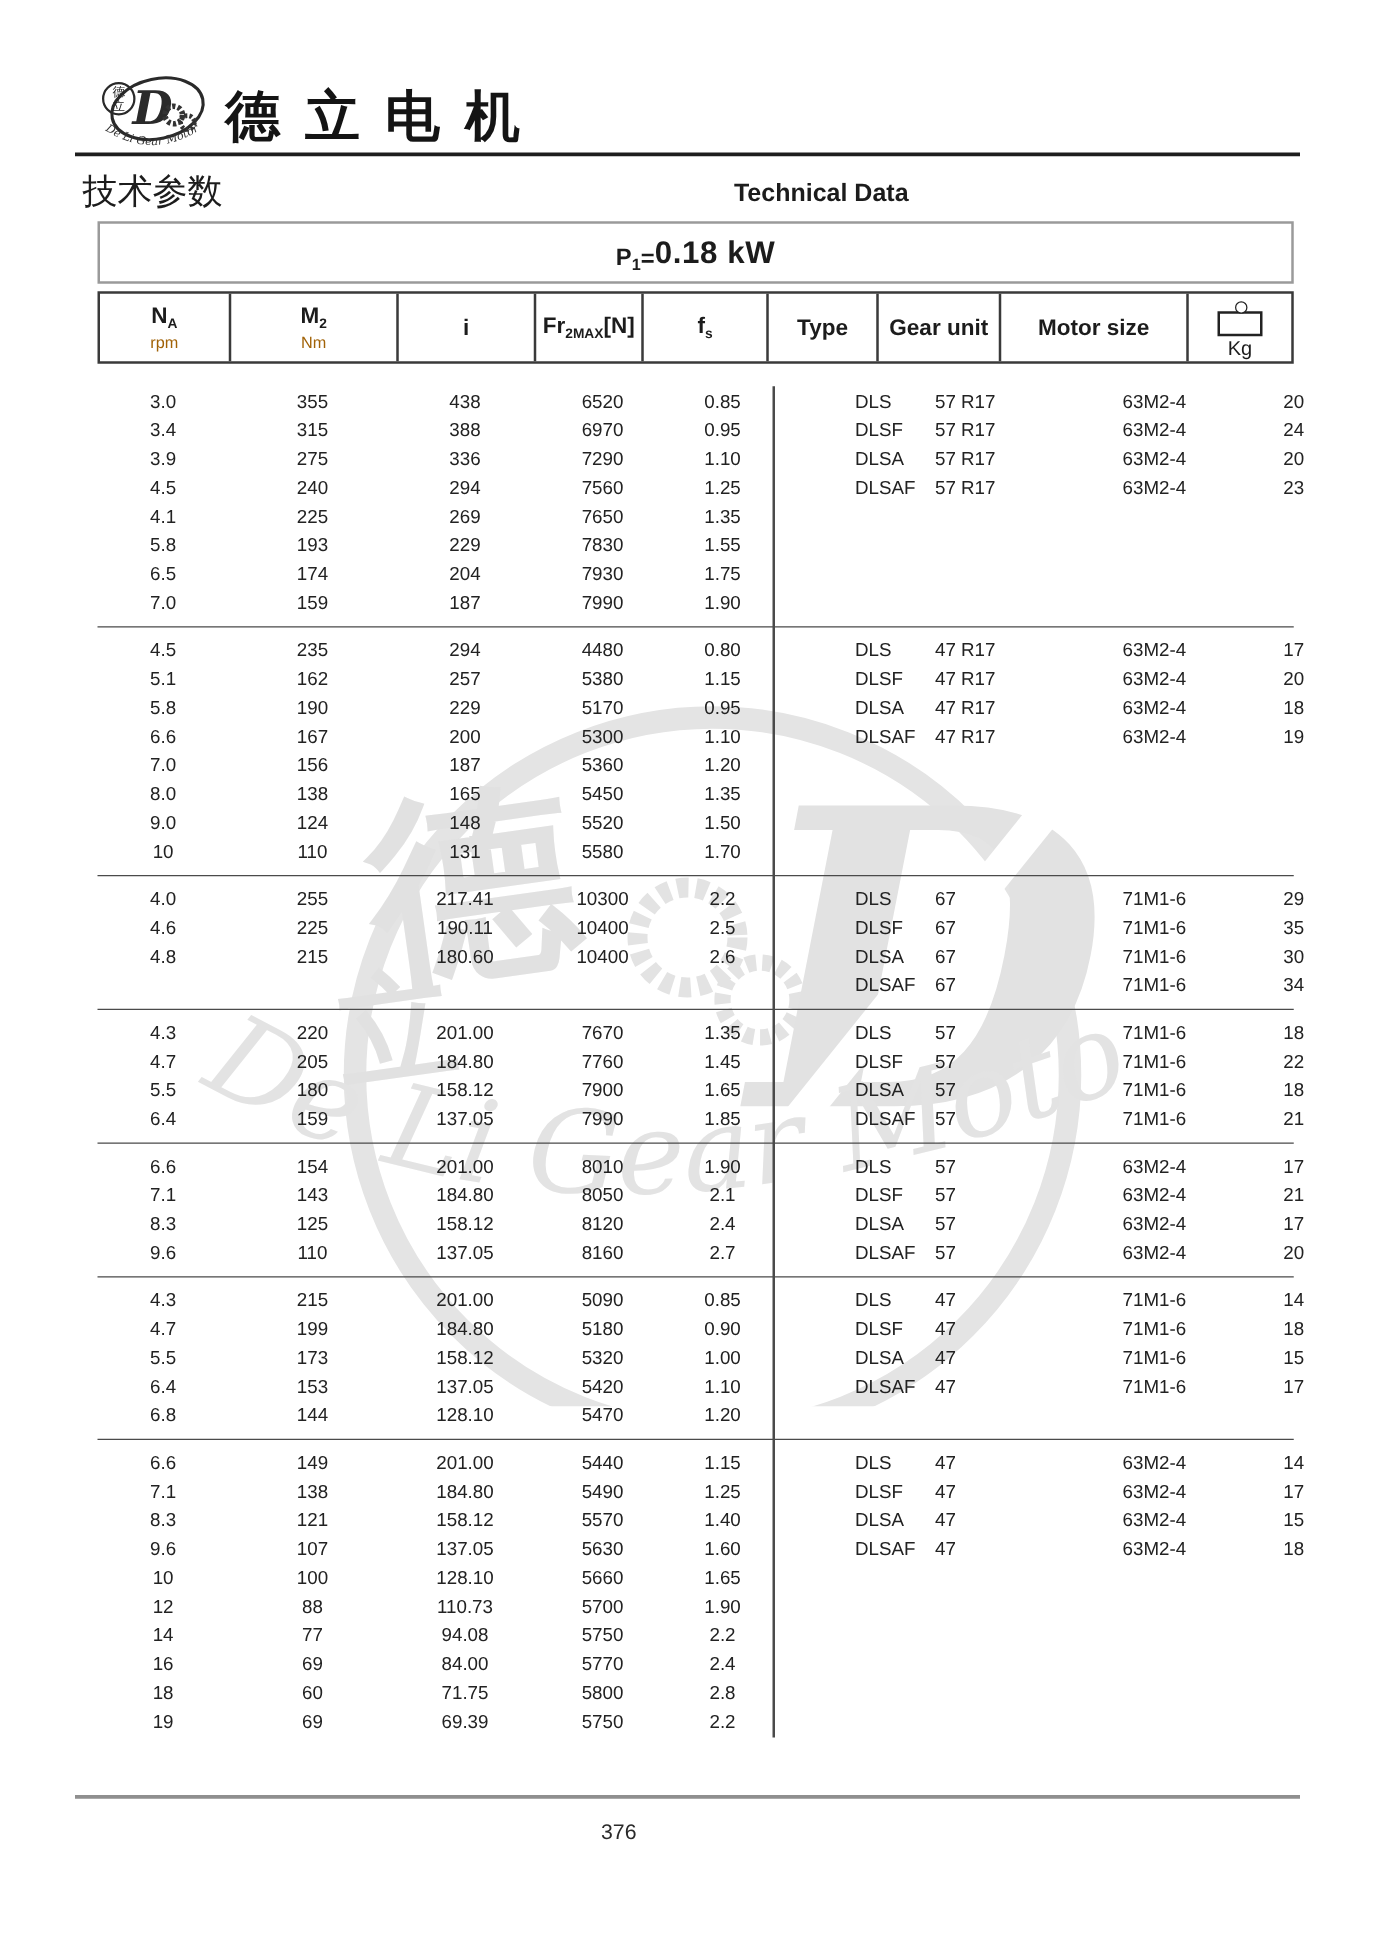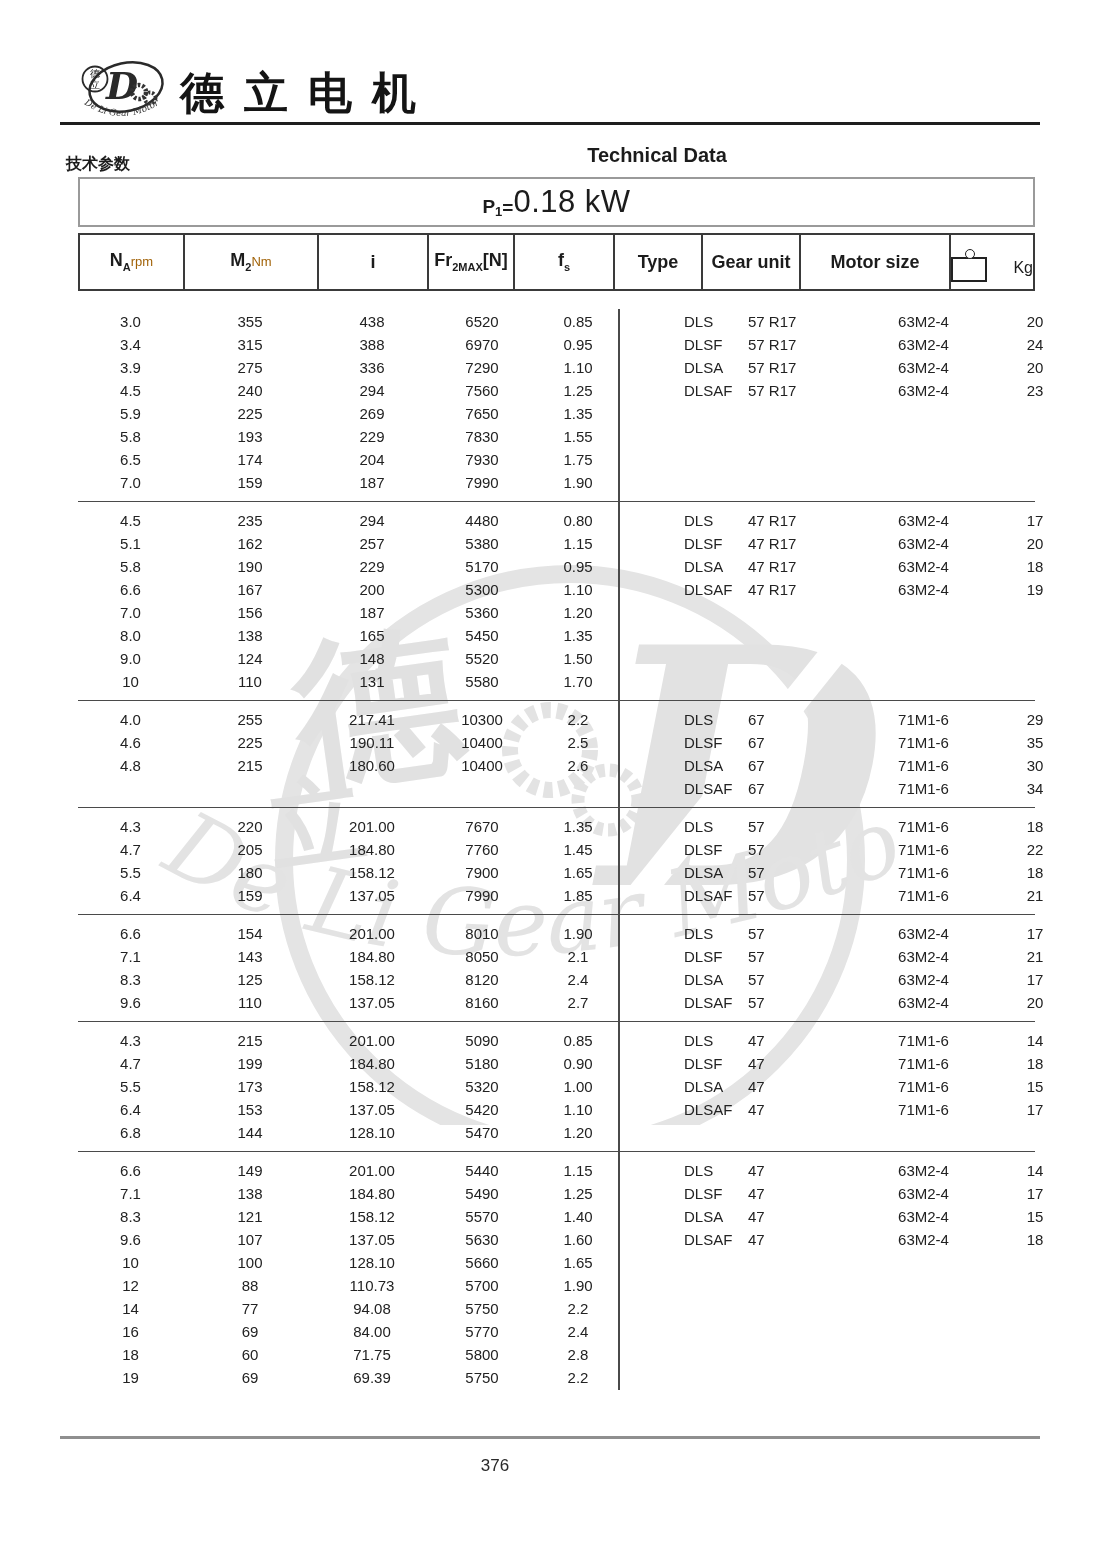--- a/index.html
+++ b/index.html
@@ -4,35 +4,35 @@
 <style>
   html,body{margin:0;padding:0;background:#fff;}
   .page{position:relative;width:1100px;height:1555px;background:#ffffff;overflow:hidden;
         font-family:"Liberation Sans",sans-serif;color:#1c1c1c;}
   
   .logo{position:absolute;left:72px;top:52px;z-index:1;}
   .brand-name{position:absolute;left:180px;top:64px;z-index:1;
       font-family:"DejaVu Serif",serif;font-weight:bold;font-size:44px;
       letter-spacing:20px;color:#141414;}
   .brand-rule{position:absolute;left:60px;top:122px;width:980px;height:3px;background:#1e1e1e;z-index:1;}
-  .title-cn{position:absolute;left:66px;top:154px;font-size:16px;font-weight:bold;z-index:1;}
+  .title-cn{position:absolute;left:66px;top:134px;font-size:28px;font-weight:normal;z-index:1;}
   .title-en{position:absolute;left:657px;top:144px;transform:translateX(-50%);
       font-size:20px;font-weight:bold;z-index:1;}
   
   .power-box{position:absolute;left:78px;top:177px;width:957px;height:50px;z-index:1;
       border:2px solid #9a9a9a;box-sizing:border-box;display:flex;align-items:baseline;
       justify-content:center;background:transparent;}
   .power-box .pl{font-size:19px;font-weight:bold;align-self:center;margin-top:10px;}
   .power-box .ps{font-size:13px;font-weight:bold;align-self:center;margin-top:18px;}
   .power-box .pe{font-size:19px;font-weight:bold;align-self:center;margin-top:12px;}
-  .power-box .pv{font-size:31px;font-weight:normal;align-self:center;letter-spacing:0.5px;}
+  .power-box .pv{font-size:25px;font-weight:bold;align-self:center;letter-spacing:0.5px;}
   
   .thead{position:absolute;left:78px;top:233px;width:957px;height:58px;z-index:1;
       display:flex;border:2px solid #3a3a3a;box-sizing:border-box;background:transparent;}
-  .th{border-right:2px solid #3a3a3a;box-sizing:border-box;display:flex;flex-direction:row;
+  .th{border-right:2px solid #3a3a3a;box-sizing:border-box;display:flex;flex-direction:column;
       align-items:center;justify-content:center;line-height:1.15;}
   .th:last-child{border-right:none;flex:1;}
   .th .main{font-size:18px;font-weight:bold;}
   .th .main sub{font-size:11px;font-weight:bold;}
   .th .unit{font-size:13px;color:#a16207;}
   .w-na{width:105px}.w-m2{width:134px}.w-i{width:110px}.w-fr{width:86px}.w-fs{width:100px}
   .w-type{width:88px}.w-gear{width:98px}.w-motor{width:150px}
   .kg-cell{justify-content:space-between;padding-top:10px;}
   .kg-icon{position:relative;width:32px;height:21px;border:2px solid #222;background:transparent;margin-top:4px;}
   .kg-icon .knob{position:absolute;top:-10px;left:50%;margin-left:-4px;width:8px;height:8px;
@@ -171,21 +171,21 @@
             <span class="dc fs">1.10</span>
           </div>
           <div class="drow">
             <span class="dc na">4.5</span>
             <span class="dc m2">240</span>
             <span class="dc ratio">294</span>
             <span class="dc fr">7560</span>
             <span class="dc fs">1.25</span>
           </div>
           <div class="drow">
-            <span class="dc na">5.9</span>
+            <span class="dc na">4.1</span>
             <span class="dc m2">225</span>
             <span class="dc ratio">269</span>
             <span class="dc fr">7650</span>
             <span class="dc fs">1.35</span>
           </div>
           <div class="drow">
             <span class="dc na">5.8</span>
             <span class="dc m2">193</span>
             <span class="dc ratio">229</span>
             <span class="dc fr">7830</span>

